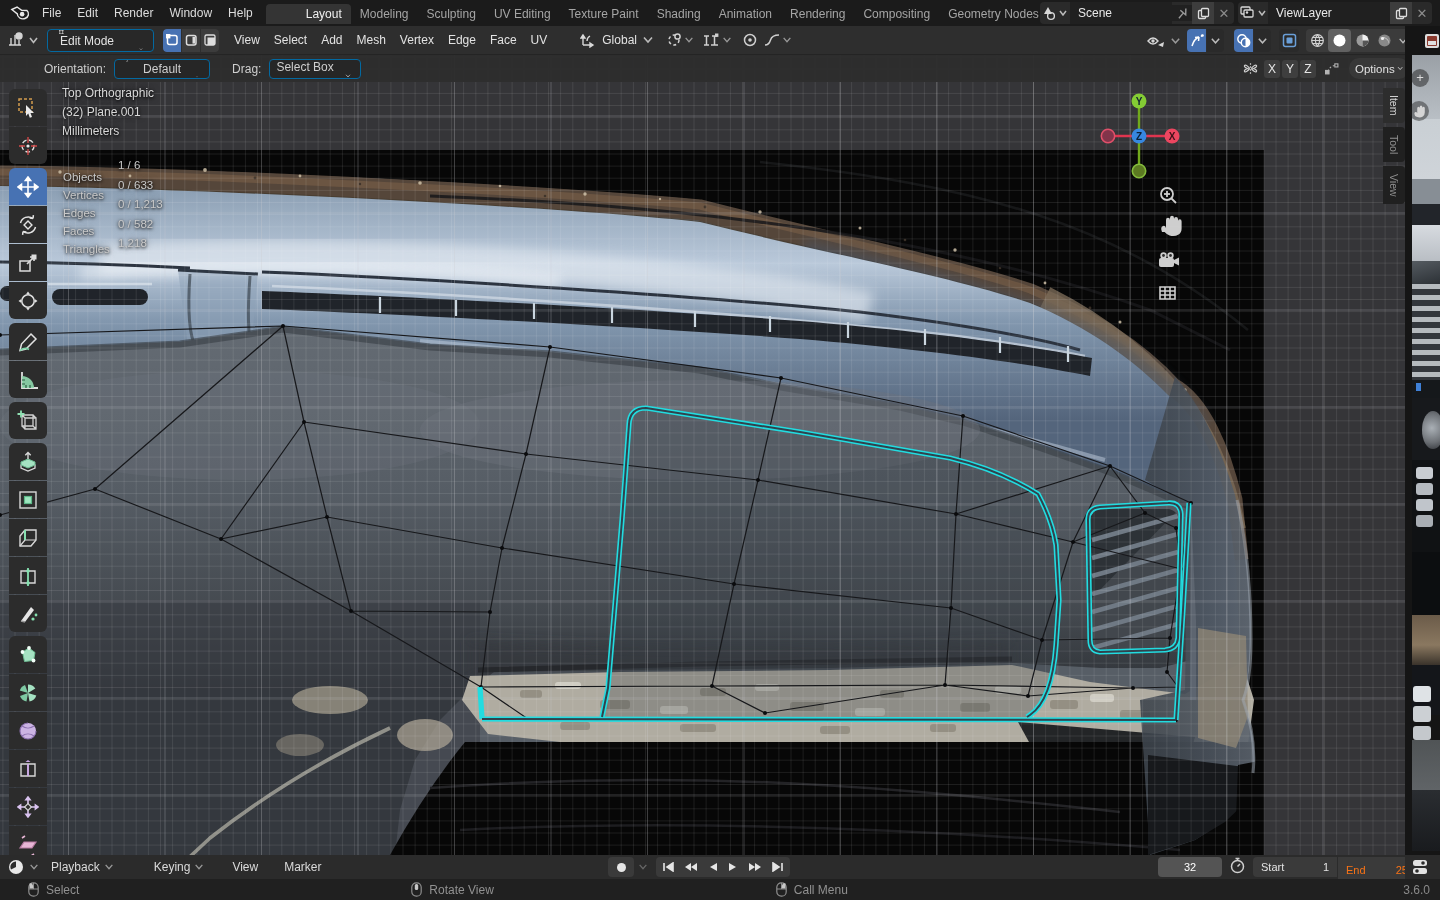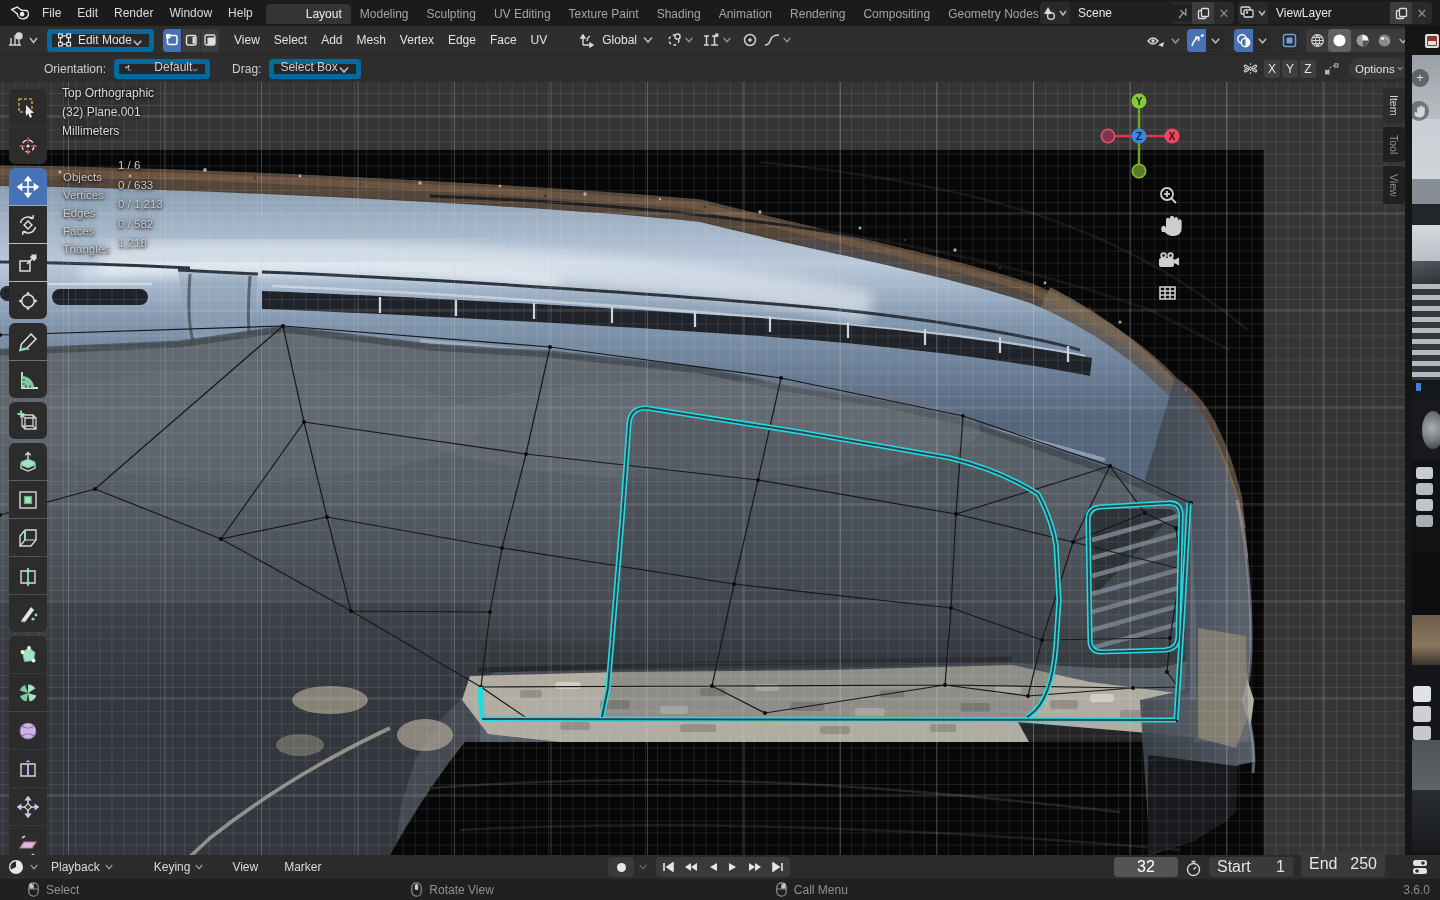--- a/index.html
+++ b/index.html
@@ -11,21 +11,21 @@
   #row1{position:absolute;left:0;top:0;width:1440px;height:26px;background:#1b1b1b;
     display:flex;align-items:center;font-size:12px;color:#dcdcdc;}
   #row1 .menu{padding:0 8px;}
   #row1 .tab{padding:3px 9px;color:#a5a5a5;border-radius:4px 4px 0 0;margin-top:2px;}
   #row1 .tab.on{background:#343434;color:#f0f0f0;padding-left:40px;}
   .idfield{display:flex;align-items:center;height:22px;background:#282828;border-radius:4px;overflow:hidden;}
   
   #row2{position:absolute;left:0;top:26px;width:1405px;height:29px;background:#2e2e2e;
     display:flex;align-items:center;font-size:12px;color:#e2e2e2;border-bottom:1px solid #242424;box-sizing:border-box;}
   #row2 .menu{padding:0 7px;}
-  .ddown{display:flex;align-items:flex-end;height:23px;background:#282828;border:5px solid #0369a1;border-radius:4px;padding:0 6px;}
+  .ddown{display:flex;align-items:flex-start;height:23px;background:#282828;border:1px solid #0369a1;border-radius:4px;padding:0 6px;flex-direction:column;}
   
   #row3{position:absolute;left:0;top:55px;width:1405px;height:27px;background:rgba(45,45,45,0.97);
     display:flex;align-items:center;font-size:12px;color:#cecece;}
   .btnxyz{display:inline-block;background:#3e3e3e;color:#e6e6e6;border-radius:3px;
      padding:2px 8px;margin-left:2px;font-size:12px;}
   
   .vptext{position:absolute;color:#d8d8d8;font-size:12px;text-shadow:0 1px 3px rgba(0,0,0,.95),0 0 6px rgba(0,0,0,.55);}
   
   #tbar{position:absolute;left:9px;top:0;width:38px;height:0;}
   .tbtn{width:38px;height:37px;background:#2c2c2c;display:flex;align-items:center;justify-content:center;position:relative;}
@@ -813,31 +813,31 @@
           <path d="M1,1 L8,5 L1,9 Z" fill="#e6e6e6"></path>
         </svg>
   <svg width="14" height="10" viewBox="0 0 14 10">
           <path d="M1,1 L7,5 L1,9 Z M7,1 L13,5 L7,9 Z" fill="#e6e6e6"></path>
         </svg>
   <svg width="12" height="10" viewBox="0 0 12 10">
           <path d="M10,1 L10,9 M1,1 L7,5 L1,9 Z" stroke="#e6e6e6" stroke-width="1.6" fill="#e6e6e6"></path>
         </svg>
  </div>
 </div>
-<div class="abs" style="left:1114px;top:857px;height:20px;display:flex;align-items:flex-end;font-size:16px">
+<div class="abs" style="left:1158px;top:857px;height:20px;display:flex;align-items:flex-start;font-size:11px">
  <span style="width:64px;height:20px;background:#545454;border-radius:4px;color:#fff;display:flex;align-items:center;justify-content:center">32</span>
  <svg width="17" height="17" viewBox="0 0 17 17" style="margin-left:7px">
         <circle cx="8.5" cy="9.5" r="6" fill="none" stroke="#cfcfcf" stroke-width="1.5"></circle>
         <path d="M8.5,9.5 L11,7 M6.5,1.5 l4,0 M8.5,1.5 l0,2.5" stroke="#cfcfcf" stroke-width="1.5" fill="none"></path>
       </svg>
  <span style="width:84px;height:20px;background:#3a3a3a;border-radius:4px 0 0 4px;color:#e2e2e2;display:flex;align-items:center;margin-left:7px;padding:0 8px;justify-content:space-between">
         <span>Start</span>
         <span>1</span>
       </span>
- <span style="width:84px;height:20px;background:#3a3a3a;border-radius:0 4px 4px 0;color:#e5e5e5;display:flex;align-items:center;margin-left:8px;padding:13px 8px;justify-content:space-between">
+ <span style="width:84px;height:20px;background:#3a3a3a;border-radius:0 4px 4px 0;color:#f97316;display:flex;align-items:center;margin-left:1px;padding:13px 8px;justify-content:space-between">
         <span>End</span>
         <span>250</span>
       </span>
 </div>
 <div class="abs" style="left:1405px;top:855px;width:35px;height:24px;background:#2b2b2b;display:flex;align-items:center">
  <svg width="18" height="18" viewBox="0 0 18 18" style="margin-left:6px">
         <rect x="2" y="2" width="14" height="6" rx="2.5" fill="#e2e2e2"></rect>
         <rect x="2" y="10" width="14" height="6" rx="2.5" fill="#e2e2e2"></rect>
         <circle cx="12" cy="5" r="1.8" fill="#2b2b2b"></circle>
         <circle cx="6" cy="13" r="1.8" fill="#2b2b2b"></circle>

